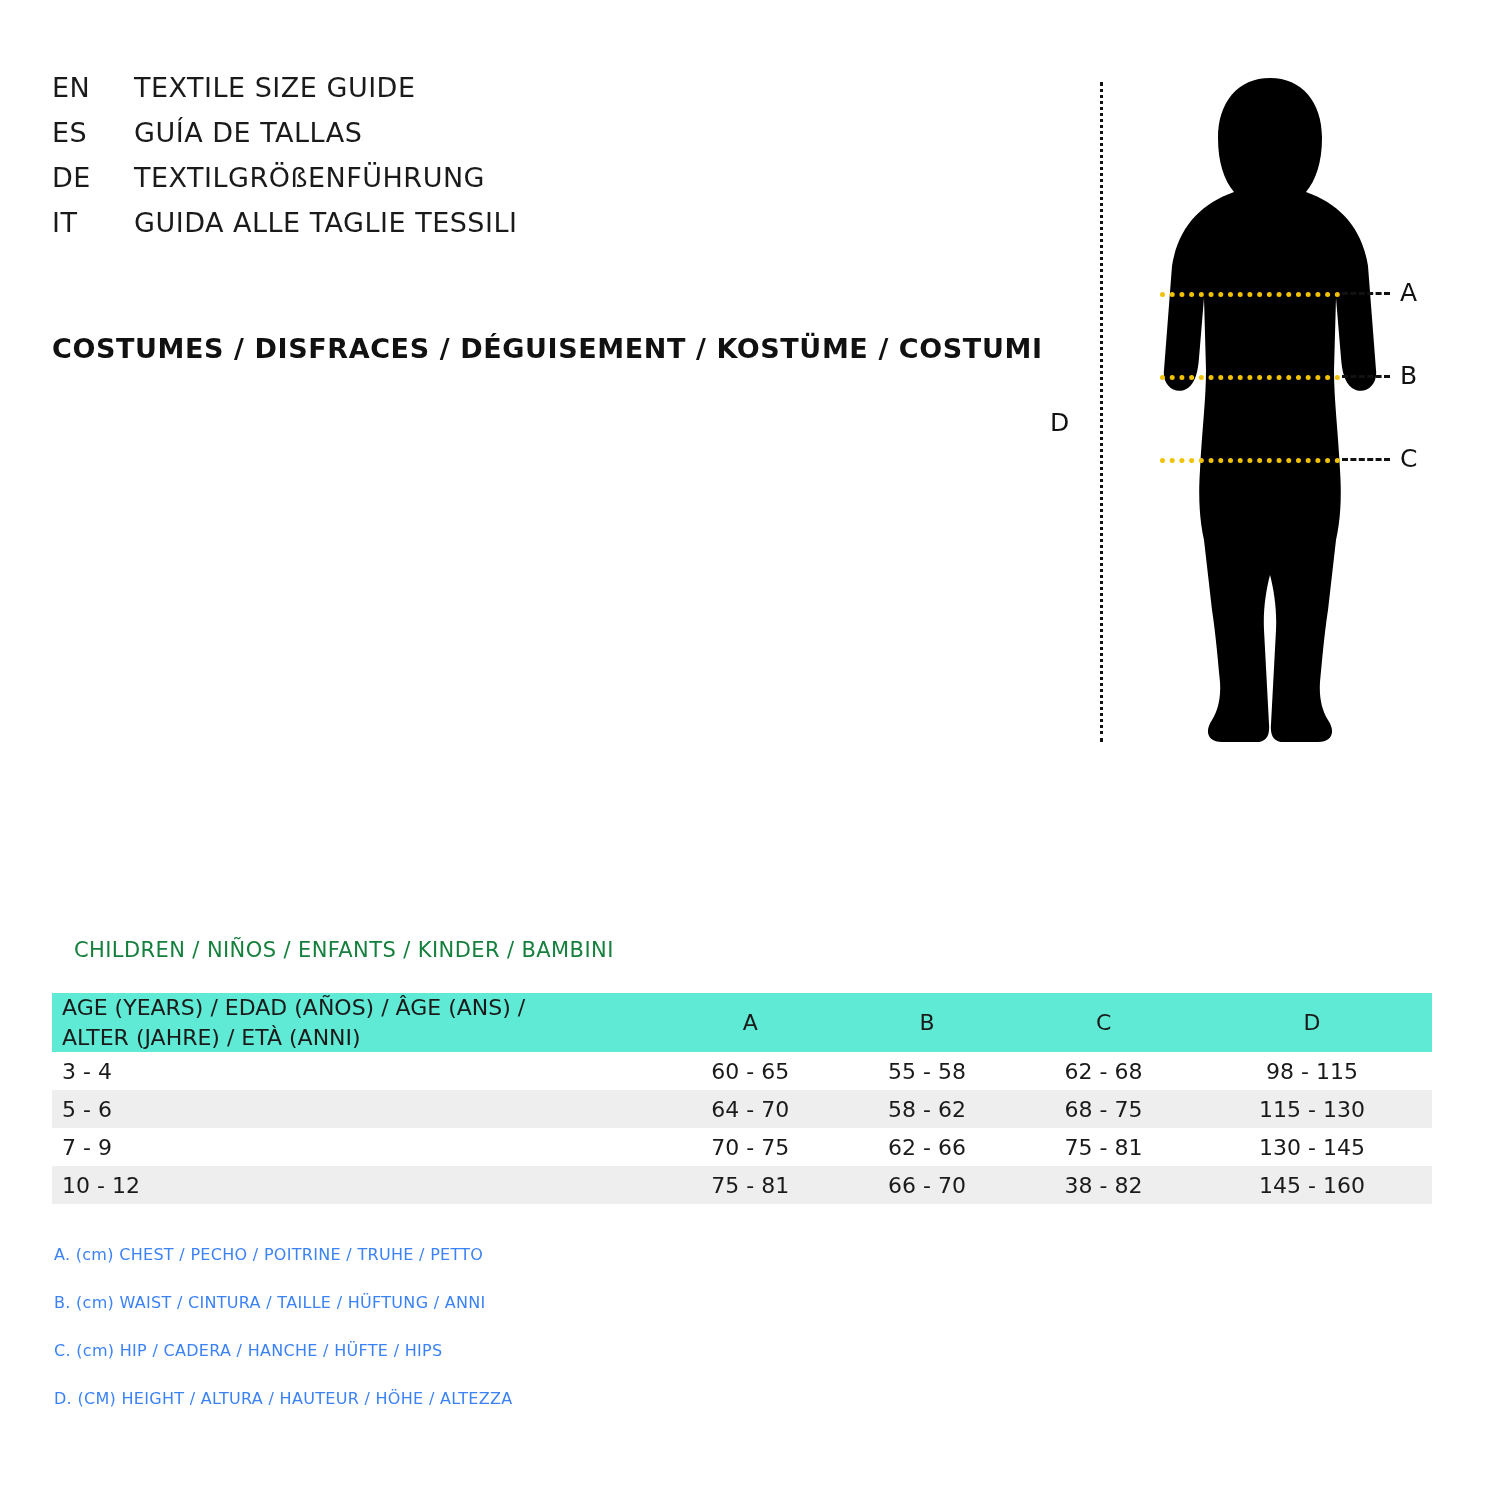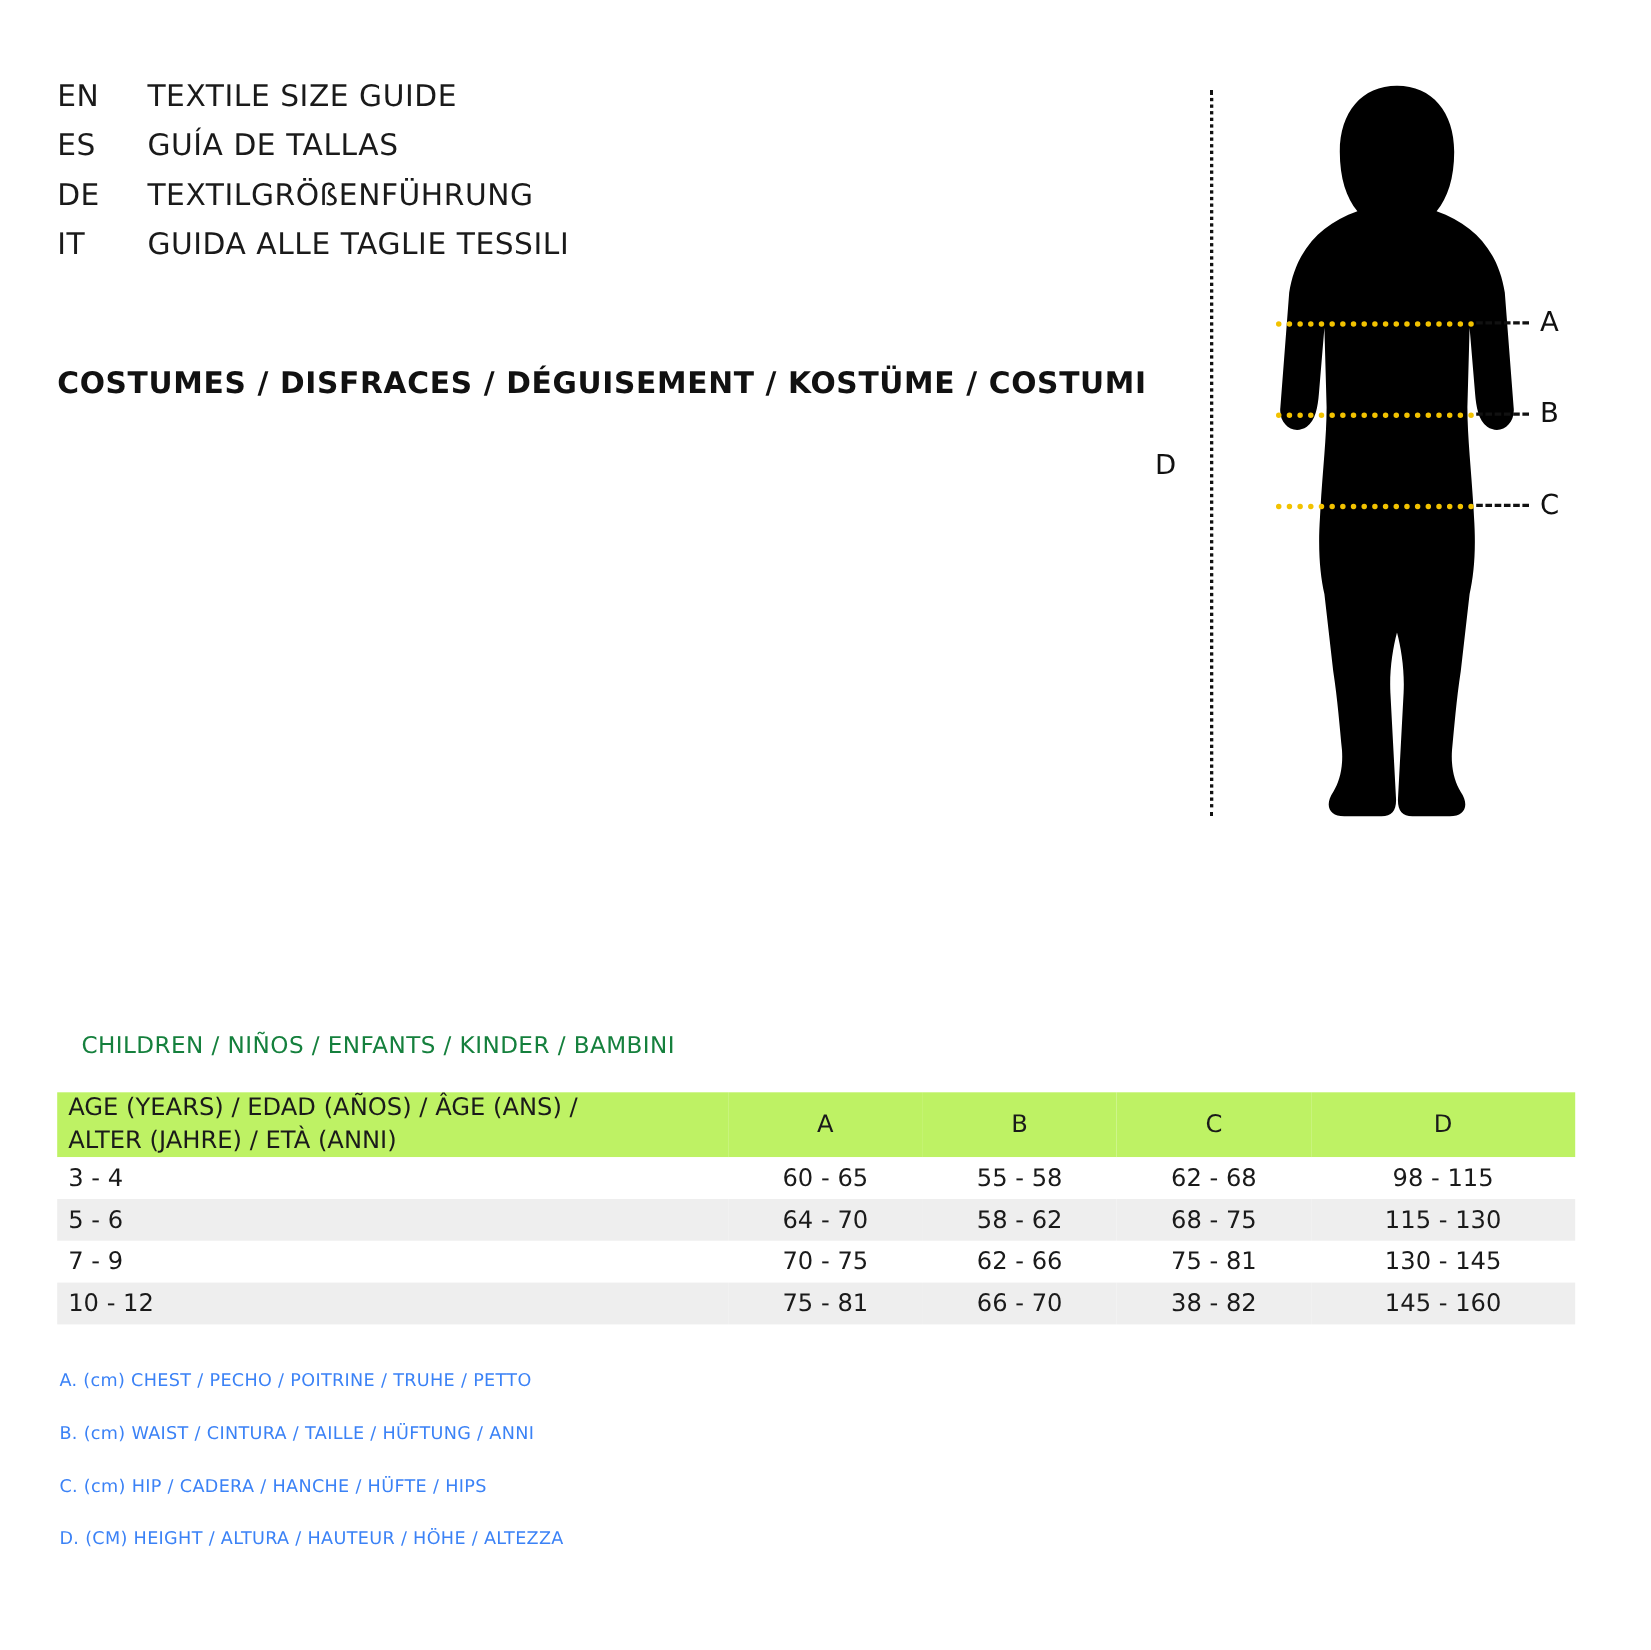--- a/index.html
+++ b/index.html
@@ -121,21 +121,21 @@
     height: 38px;
     vertical-align: middle;
   }
   table.size-table th.age-head,
   table.size-table td.age-cell {
     text-align: left;
     padding-left: 10px;
     width: 600px;
   }
   thead tr {
-    background: #bef264;
+    background: #5eead4;
   }
   thead th {
     height: 66px;
     line-height: 1.35;
   }
   tbody tr:nth-child(odd) {
     background: #ffffff;
   }
   tbody tr:nth-child(even) {
     background: #eeeeee;

